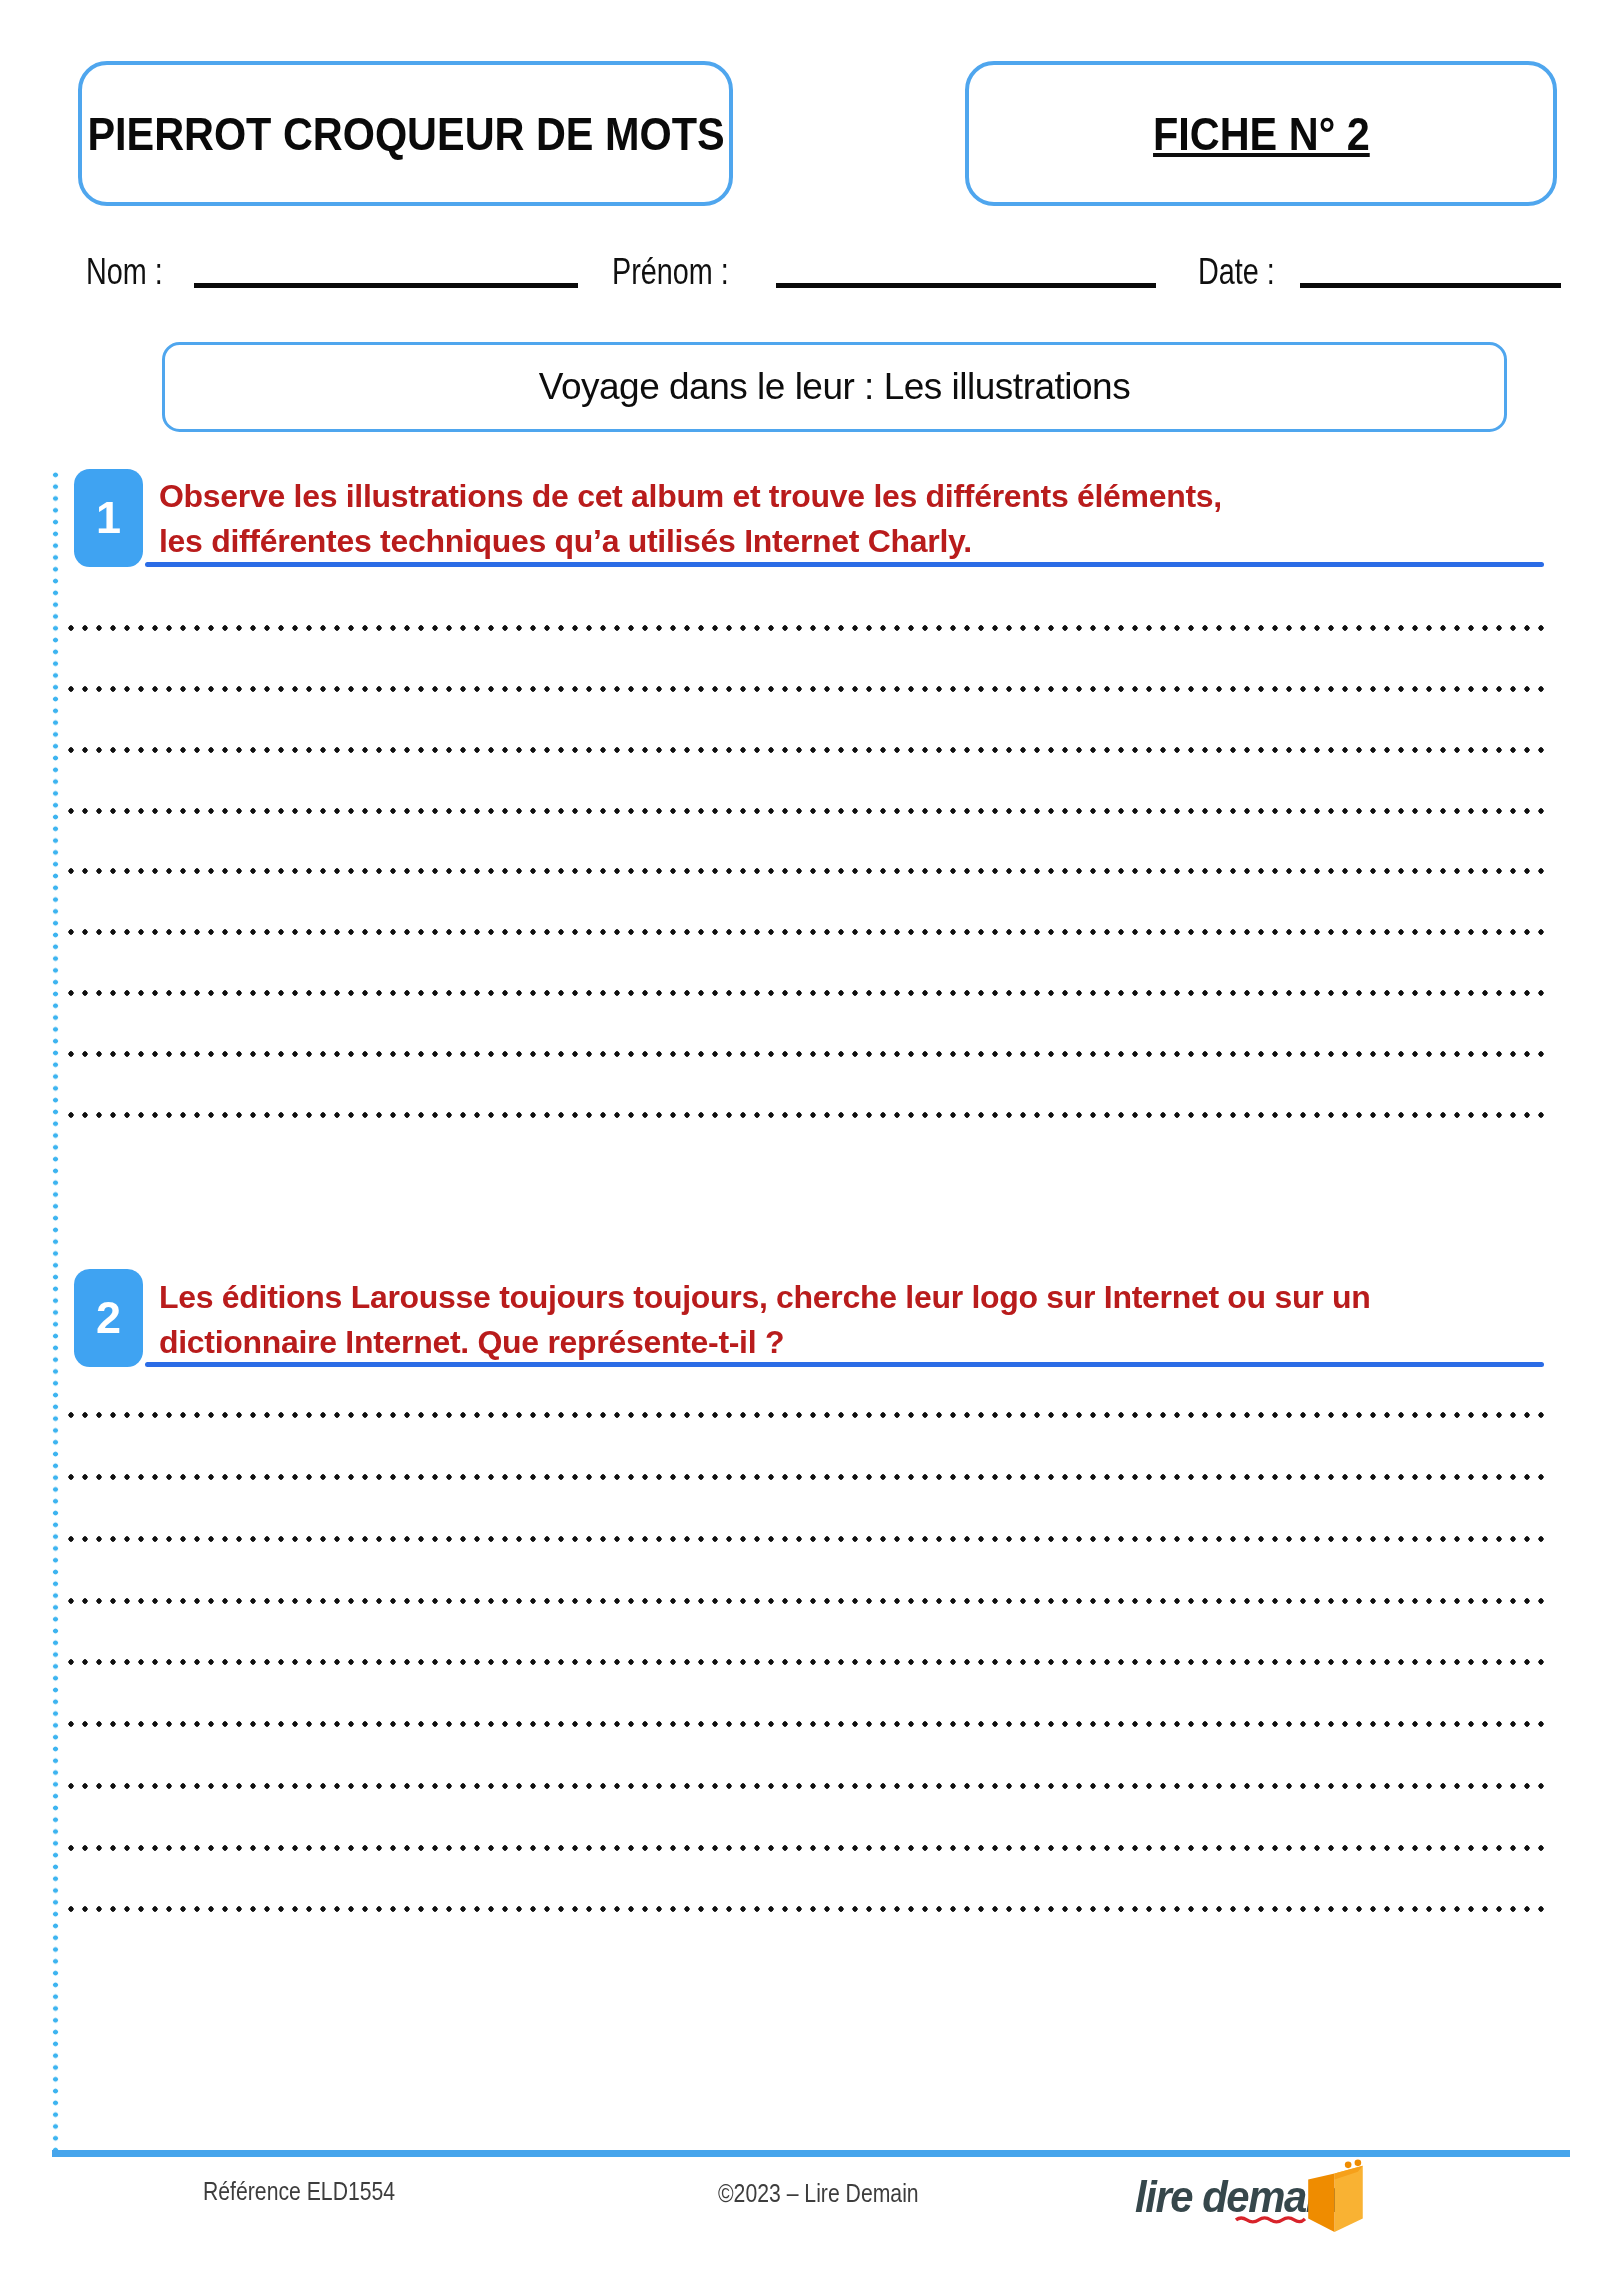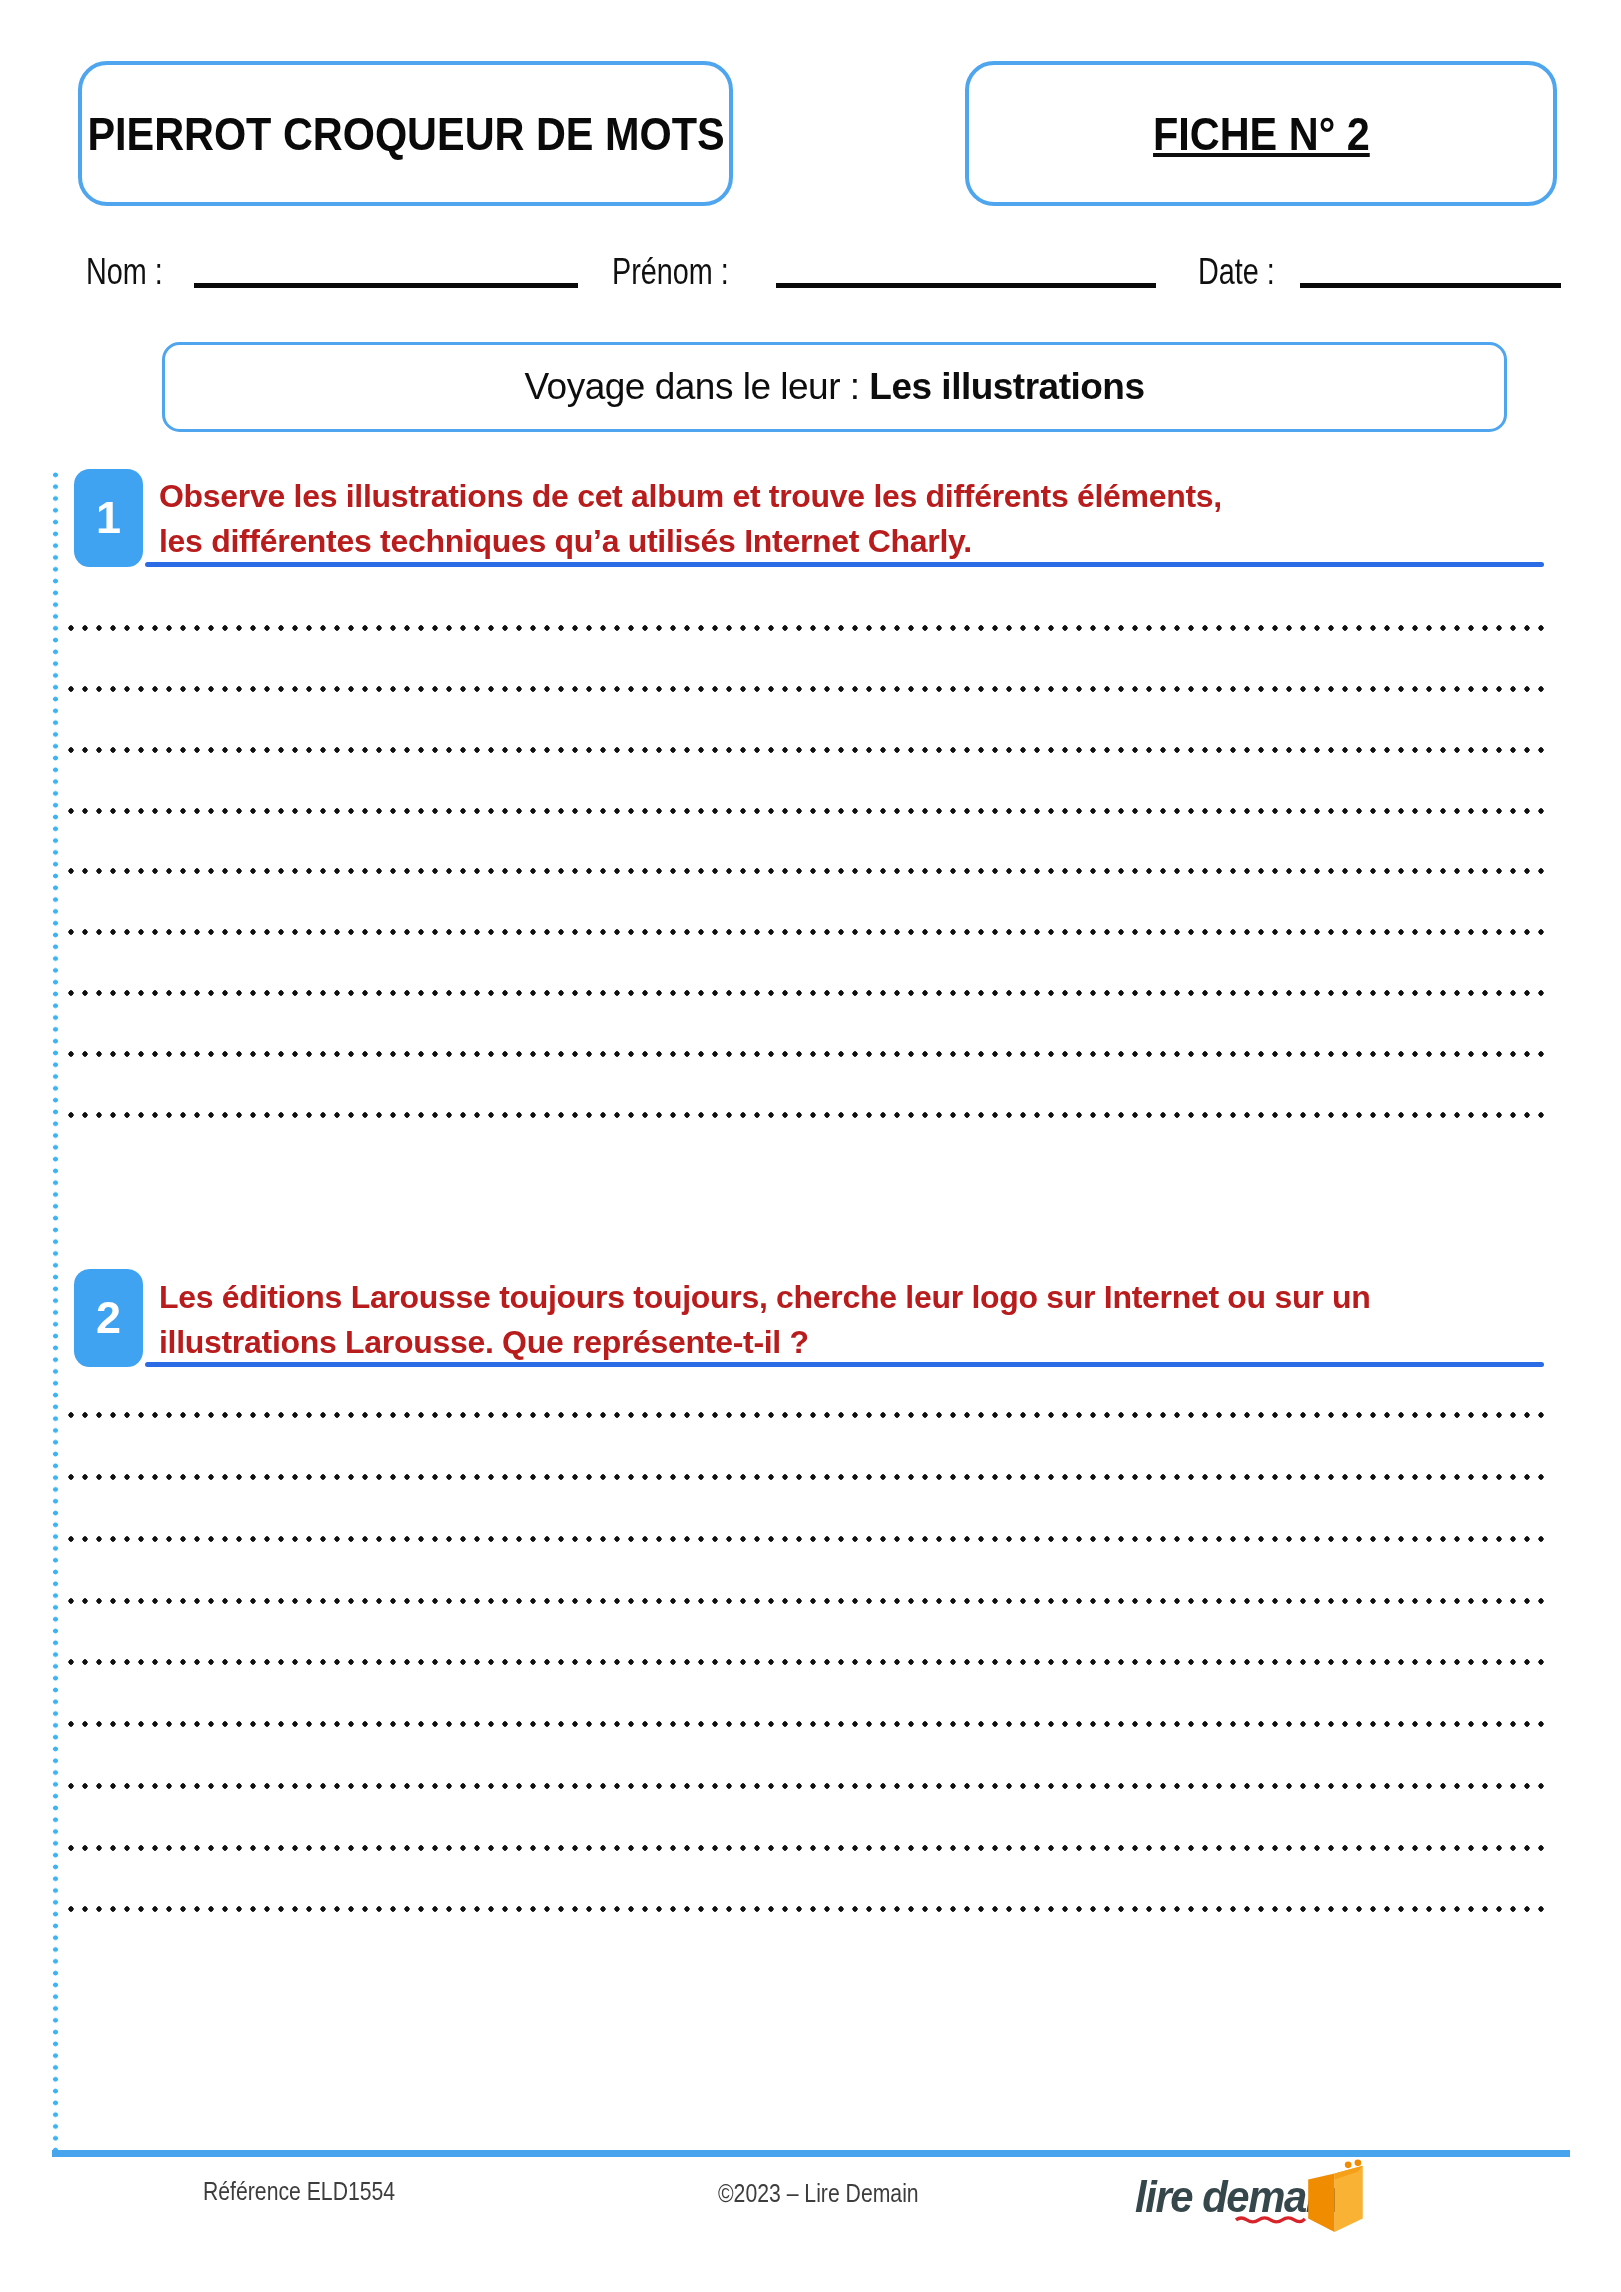--- a/index.html
+++ b/index.html
@@ -20,21 +20,21 @@
   
   .id-label{position:absolute;font-size:36px;color:#101010;transform:scaleX(.8);transform-origin:left center;white-space:nowrap;}
   .id-line{position:absolute;height:4.9px;background:#0a0a0a;}
   
   .title-box{
     position:absolute;left:162px;top:342px;width:1339px;height:84px;
     border:3.9px solid var(--box-border,#4fa6ee);border-radius:17.6px;background:#fff;
     display:flex;align-items:center;justify-content:center;
   }
   .title-text{font-size:37px;letter-spacing:-0.5px;white-space:nowrap;}
-  .title-text .b{font-weight:bold;}
+  .title-text .b{font-weight:normal;}
   
   .badge{
     position:absolute;left:74px;width:69px;height:98px;border-radius:15.7px;
     background:var(--badge,#3fa3f2);color:#ffffff;font-size:45px;font-weight:bold;
     display:flex;align-items:center;justify-content:center;
   }
   .q-text{position:absolute;left:159px;width:1392px;font-weight:bold;font-size:32px;line-height:45px;letter-spacing:-0.3px;color:#b91c1c;}
   .q-rule{position:absolute;left:145px;width:1399px;height:4.9px;border-radius:2.9px;background:var(--rule,#2b6ce6);}
   
   .answer-line{
@@ -101,21 +101,21 @@
       <div class="answer-line" style="top: 989px;"></div>
       <div class="answer-line" style="top: 1050px;"></div>
       <div class="answer-line" style="top: 1111px;"></div>
     </div>
 
   <div class="badge" style="top:1269px;">
     <span>2</span>
   </div>
   <div class="q-text" style="top:1275px;">
     <div>Les éditions Larousse toujours toujours, cherche leur logo sur Internet ou sur un</div>
-    <div>illustrations Larousse. Que représente-t-il ?</div>
+    <div>dictionnaire Internet. Que représente-t-il ?</div>
   </div>
   <div class="q-rule" style="top:1362px;"></div>
   <div>
       <div class="answer-line" style="top: 1411px;"></div>
       <div class="answer-line" style="top: 1473px;"></div>
       <div class="answer-line" style="top: 1535px;"></div>
       <div class="answer-line" style="top: 1597px;"></div>
       <div class="answer-line" style="top: 1658px;"></div>
       <div class="answer-line" style="top: 1720px;"></div>
       <div class="answer-line" style="top: 1782px;"></div>

